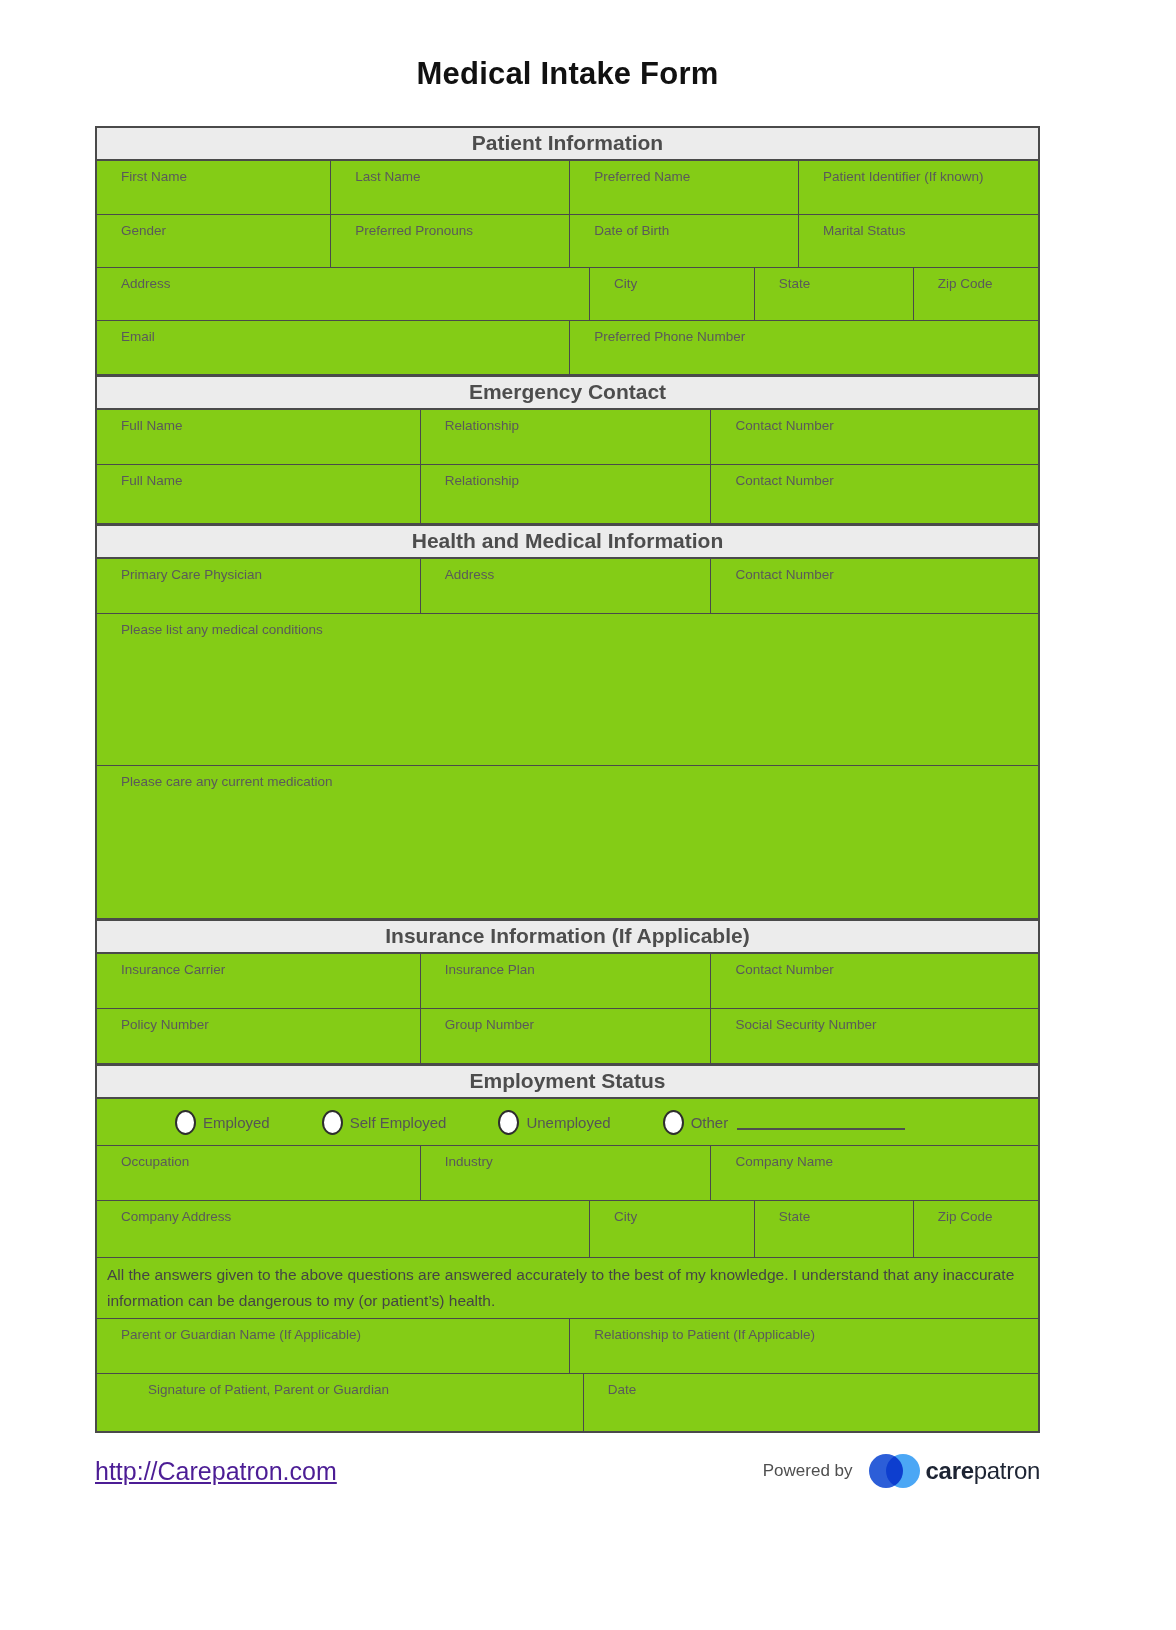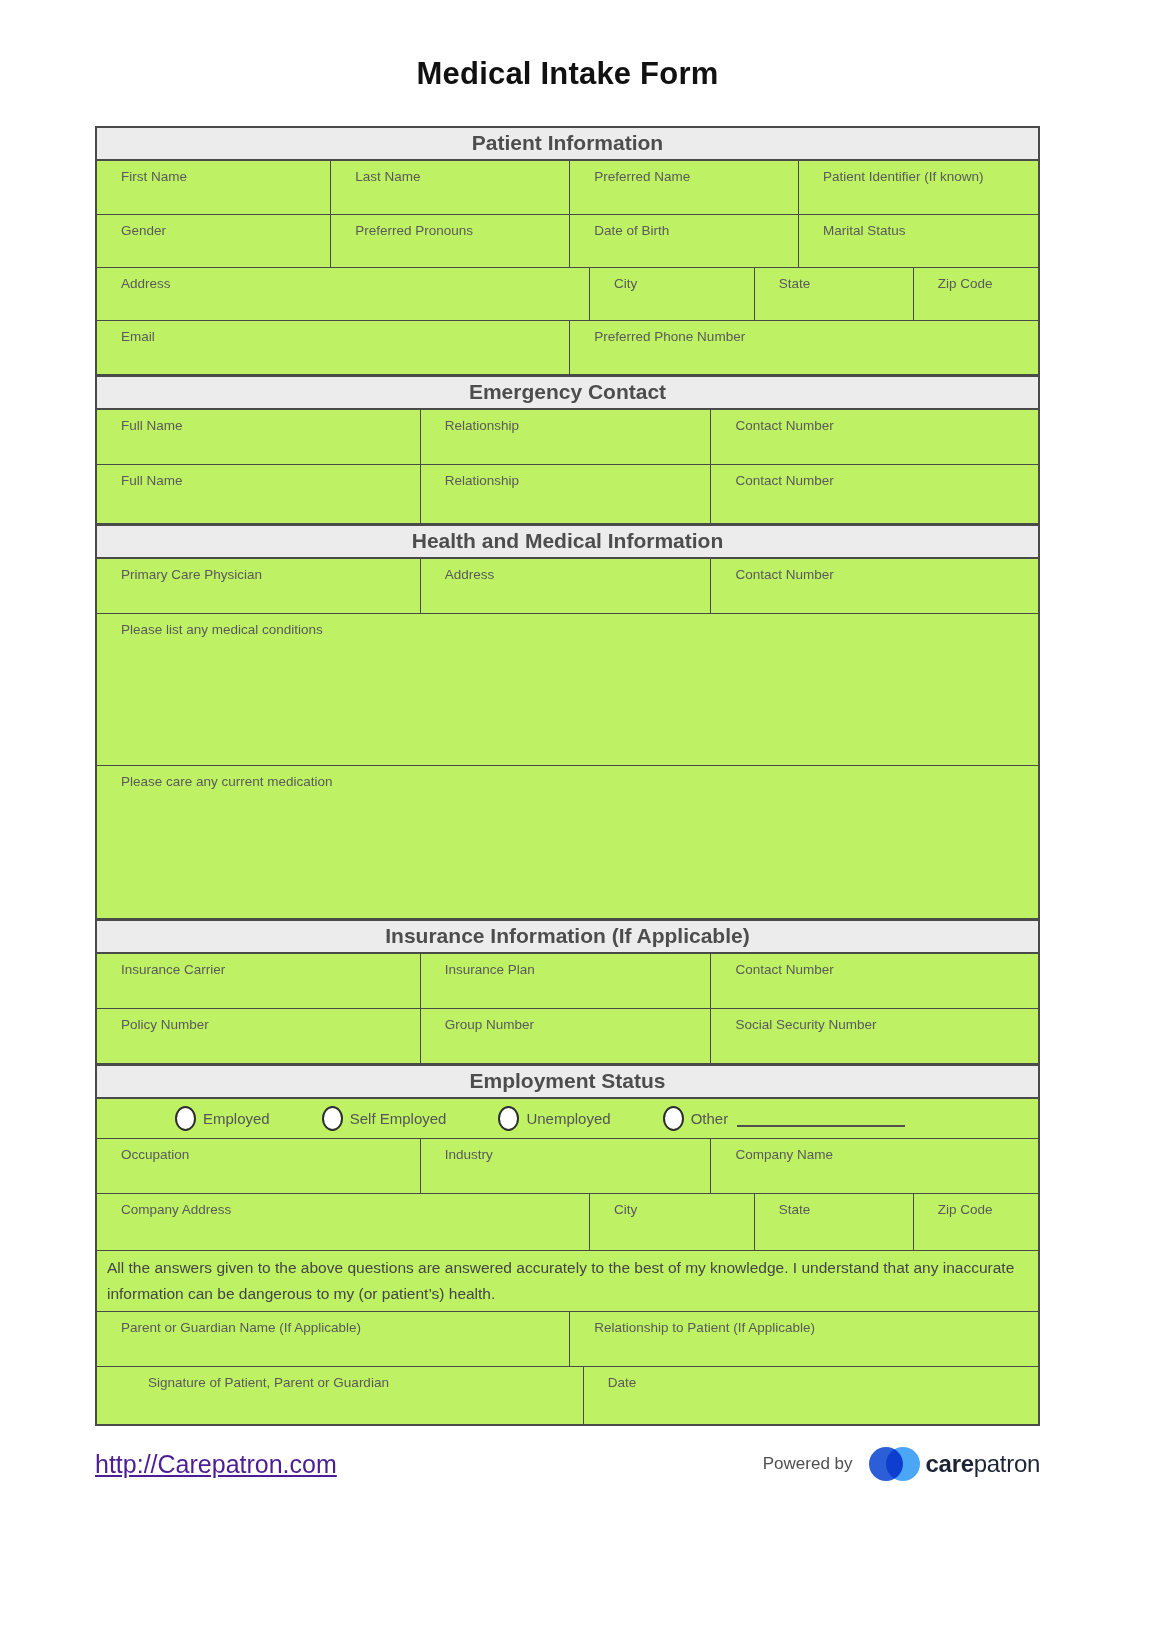--- a/index.html
+++ b/index.html
@@ -3,21 +3,21 @@
 <meta charset="utf-8">
 <style>
   * { box-sizing: border-box; margin: 0; padding: 0; }
   html, body { background: #ffffff; }
   body { width: 1176px; height: 1630px; font-family: "Liberation Sans", sans-serif; position: relative; }
   .page { width: 1176px; height: 1630px; position: relative; }
 
   .title-wrap { margin-left: 95px; width: 945px; text-align: center; padding-top: 56px; }
   .title { font-size: 31px; font-weight: 700; color: #111111; letter-spacing: 0.2px; }
 
-  .tbl { margin: 34px 0 0 95px; width: 945px; border: 2px solid #4a4a4a; background: #bef264; }
+  .tbl { margin: 34px 0 0 95px; width: 945px; border: 2px solid #4a4a4a; background: #84cc16; }
 
   .sec-header {
     background: #ececec;
     border-top: 2px solid #4a4a4a;
     border-bottom: 2px solid #4a4a4a;
     text-align: center;
     font-weight: 700;
     font-size: 21px;
     color: #4d4d4d;
     padding: 3px 0 4px 0;
@@ -36,21 +36,21 @@
   .a1 { width: 52.4%; } .a2 { width: 17.5%; } .a3 { width: 16.9%; } .a4 { width: 13.2%; }
   .t1 { width: 34.4%; } .t2 { width: 30.9%; } .t3 { width: 34.7%; }
   .g1 { width: 50.3%; } .g2 { width: 49.7%; }
   .full { width: 100%; }
 
   .rh53 { height: 53px; } .rh54 { height: 54px; } .rh55 { height: 55px; }
   .rh57 { height: 57px; } .rh59 { height: 59px; }
   .rh152 { height: 152px; } .rh153 { height: 153px; }
 
   
-  .radio-row { height: 40px; align-items: center; padding-left: 78px; text-align: center; }
+  .radio-row { height: 47px; align-items: center; padding-left: 78px; text-align: center; }
   .radio-opt { display: flex; align-items: center; margin-right: 52px; }
   .radio-opt.other-opt { margin-right: 0; }
   .radio-circle {
     display: inline-block; width: 21px; height: 25px;
     border: 2.5px solid #2e2e2e; border-radius: 50%; background: #ffffff;
   }
   .radio-lbl { font-size: 15px; color: #555555; margin-left: 7px; }
   .other-line { display: inline-block; width: 168px; border-bottom: 2px solid #4f4f4f; height: 16px; margin-left: 9px; }
 
   

